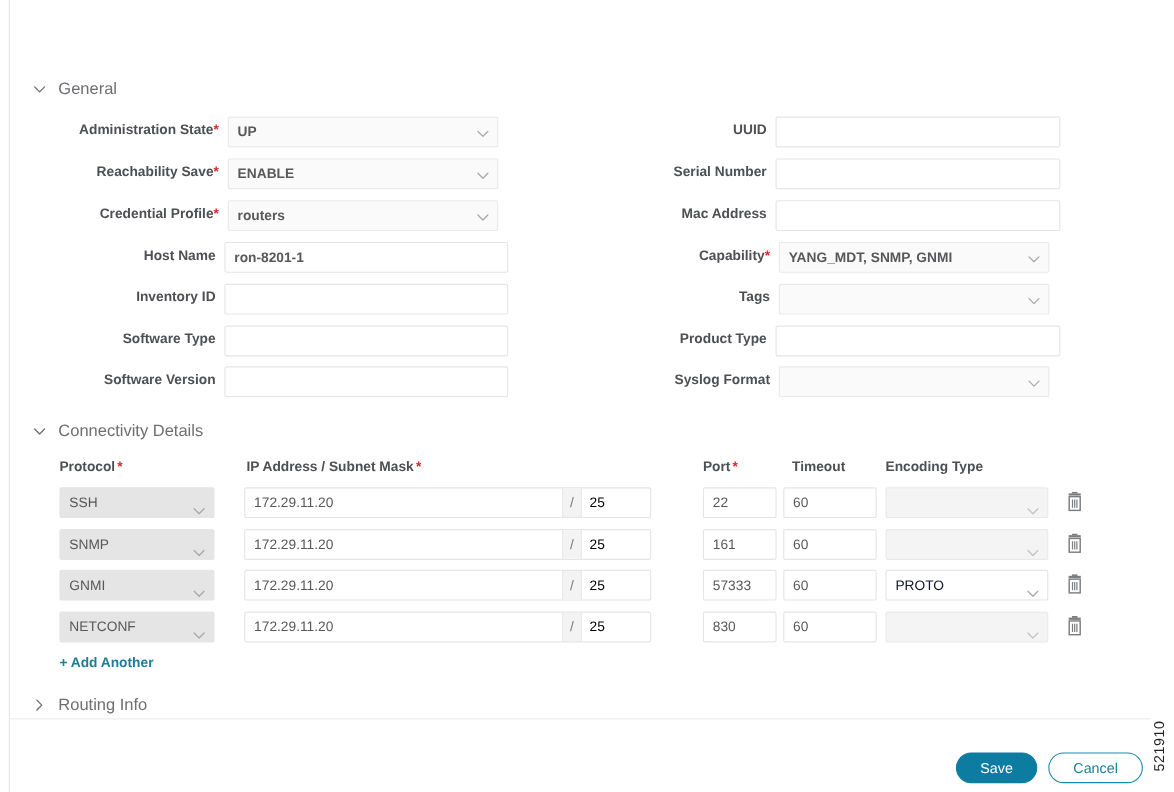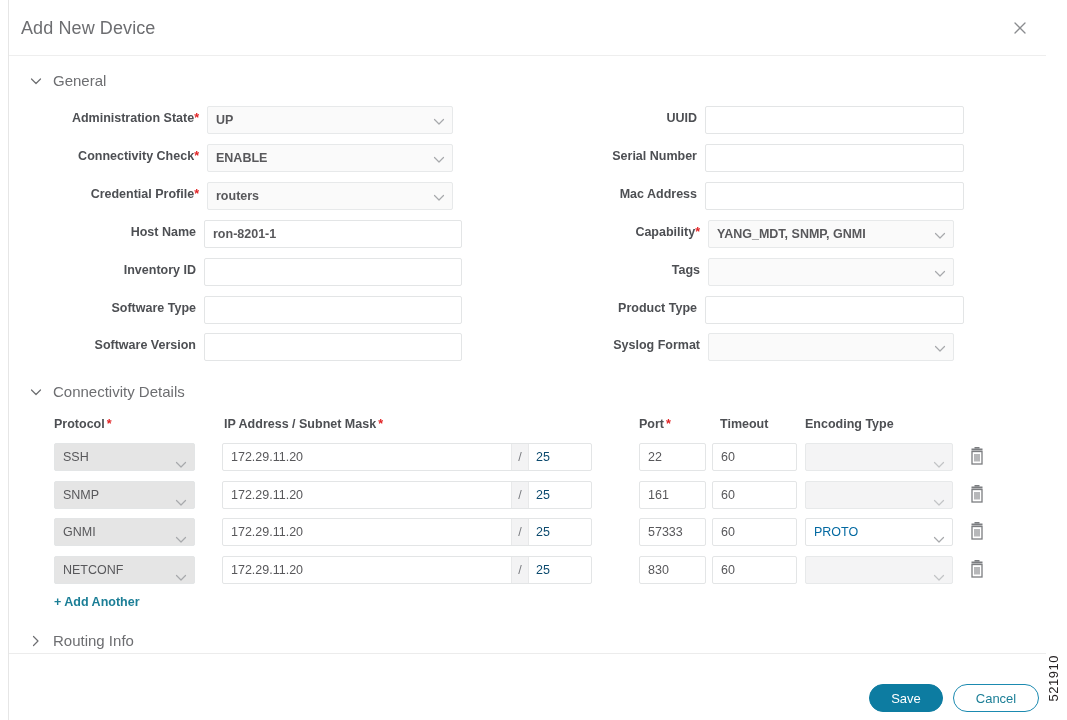--- a/index.html
+++ b/index.html
@@ -185,21 +185,21 @@
     border-left: 1px solid #e8e9ea;
     border-right: 1px solid #e8e9ea;
     color: #7a7c80;
     font-size: 12.5px;
     line-height: 26px;
     text-align: center;
   }
   .ipgroup .maskin {
     flex: 0 0 48px;
     font-size: 12.5px;
-    color: #0c4a6e;
+    color: #000000;
     padding: 0 7px;
     line-height: 26px;
     cursor: text;
   }
 
   .small-in {
     position: absolute;
     height: 28px;
     box-sizing: border-box;
     border: 1px solid #e3e5e6;
@@ -214,21 +214,21 @@
   }
   .enc-sel {
     position: absolute;
     width: 148px;
     height: 28px;
     box-sizing: border-box;
     border: 1px solid #e7e9ea;
     border-radius: 2px;
     background: #f4f4f5;
     font-size: 12.5px;
-    color: #0369a1;
+    color: #0f172a;
     padding: 0 8px;
     line-height: 26px;
     cursor: pointer;
     white-space: nowrap;
   }
   .enc-sel.filled { background: #ffffff; border-color: #e3e5e6; }
   .enc-sel .caret { position: absolute; right: 7px; top: 9px; width: 12px; height: 10px; }
 
   .trash {
     position: absolute;
@@ -297,28 +297,20 @@
     writing-mode: vertical-rl;
     transform: rotate(180deg);
     letter-spacing: .5px;
   }
 </style>
 </head>
 <body>
 
 <div class="panel">
 
-  <div class="panel-header">
-    <div class="panel-title">Add New Device</div>
-    <div class="close-btn">
-      <svg width="28" height="28" viewBox="0 0 28 28" aria-hidden="true">
-        <path d="M9 9 L19 19 M19 9 L9 19" stroke="#8a8c8f" stroke-width="1.3" fill="none" stroke-linecap="round"></path>
-      </svg>
-    </div>
-  </div>
 
   <div class="section-head" style="left:20px; top:72px;">
     <span class="chev">
       <svg width="14" height="14" viewBox="0 0 14 14" aria-hidden="true">
         <path d="M2.5 5 L7 9.5 L11.5 5" stroke="#6d6e71" stroke-width="1.2" fill="none" stroke-linecap="round" stroke-linejoin="round"></path>
       </svg>
     </span>
     <span class="label">General</span>
   </div>
 
@@ -328,21 +320,21 @@
       <span class="val">UP</span>
       <span class="caret">
         <svg width="12" height="10" viewBox="0 0 12 10" aria-hidden="true">
             <path d="M1.5 2.5 L6 7 L10.5 2.5" stroke="#a7a9ac" stroke-width="1.2" fill="none" stroke-linecap="round" stroke-linejoin="round"></path>
           </svg>
       </span>
     </div>
   </div>
 
   <div class="field" style="left:198px; top:144px; width:246px;">
-    <div class="lbl"><span>Connectivity Check</span><span class="req">*</span></div>
+    <div class="lbl"><span>Reachability Save</span><span class="req">*</span></div>
     <div class="ctl sel" style="width:246px;">
       <span class="val">ENABLE</span>
       <span class="caret">
         <svg width="12" height="10" viewBox="0 0 12 10" aria-hidden="true">
             <path d="M1.5 2.5 L6 7 L10.5 2.5" stroke="#a7a9ac" stroke-width="1.2" fill="none" stroke-linecap="round" stroke-linejoin="round"></path>
           </svg>
       </span>
     </div>
   </div>
 

